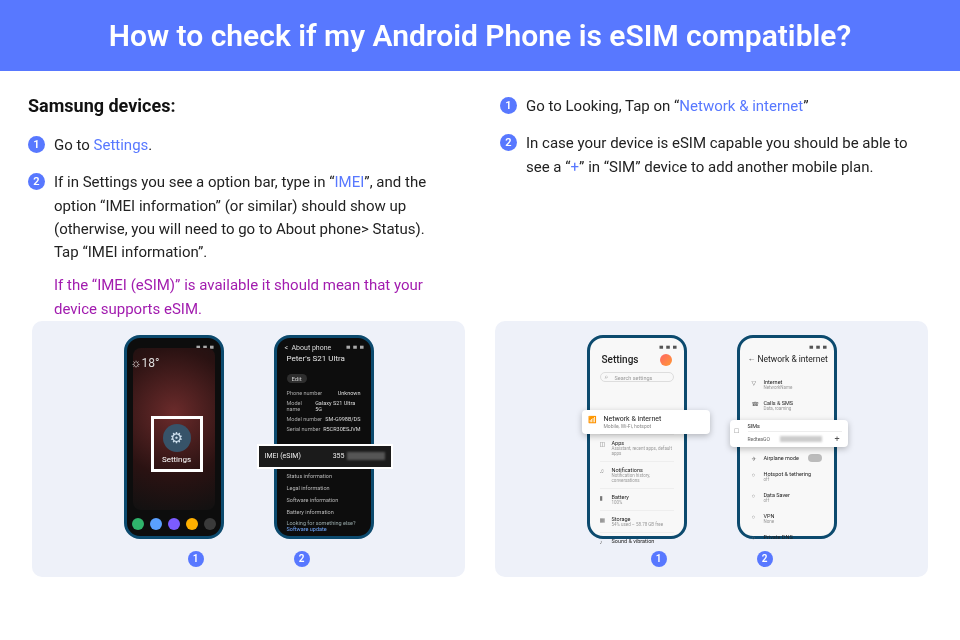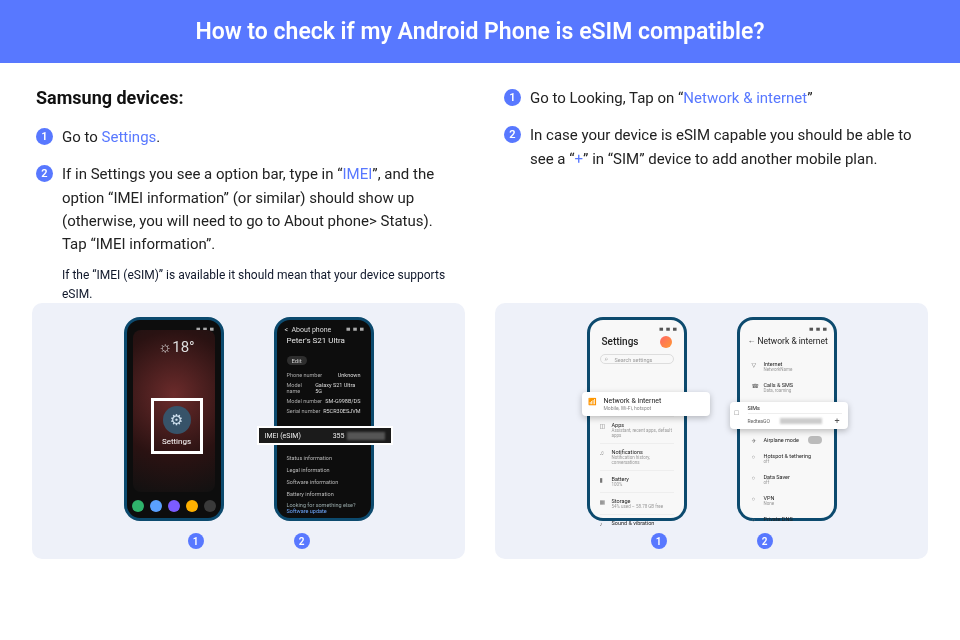--- a/index.html
+++ b/index.html
@@ -8,27 +8,27 @@
     background: #fff;
     width: 960px;
     height: 640px;
     overflow: hidden;
   }
   .header {
     background: #5878ff;
     color: #fff;
     text-align: center;
     padding: 18px 0;
-    font-size: 23px;
+    font-size: 30px;
     font-weight: 600;
   }
   .columns {
     display: flex;
     gap: 0;
-    padding: 24px 36px 0 36px;
+    padding: 24px 36px 0 28px;
   }
   .col {
     flex: 1;
     padding-right: 24px;
   }
   .col + .col { padding-left: 24px; padding-right: 0; }
   .col h2 {
     font-size: 18px;
     font-weight: 700;
     margin-bottom: 18px;
@@ -51,23 +51,23 @@
     background: #5878ff;
     color: #fff;
     font-size: 11px;
     font-weight: 600;
     display: flex;
     align-items: center;
     justify-content: center;
   }
   .hl { color: #5878ff; }
   .extra-para {
-    font-size: 12px;
+    font-size: 15px;
     line-height: 1.55;
-    color: #0f172a;
+    color: #a21caf;
     padding-left: 26px;
     margin-top: -4px;
   }
   
   .strip {
     display: flex;
     gap: 30px;
     padding: 0 32px 24px 32px;
   }
   .panel {
@@ -104,22 +104,22 @@
     color: #555;
   }
   .phone.dark .status-dots { color: #aaa; }
   
   .s1-wall {
     position: absolute; inset: 10px 6px 26px 6px;
     background: radial-gradient(circle at 50% 40%, #6b2b2b 0%, #2a1212 60%, #111 100%);
     border-radius: 8px;
   }
   .s1-temp {
-    position: absolute; top: 18px; left: 32px;
-    color: #ddd; font-size: 15px; text-align: right;
+    position: absolute; top: 18px; left: 4px;
+    color: #ddd; font-size: 12px; text-align: right;
   }
   .s1-box {
     position: absolute; top: 78px; left: 24px;
     width: 52px; height: 56px;
     border: 3px solid #fff;
     display: flex; flex-direction: column;
     align-items: center; justify-content: center;
   }
   .s1-gear {
     width: 28px; height: 28px; border-radius: 50%;
@@ -156,21 +156,21 @@
     display: flex; justify-content: space-between;
     font-size: 5.5px; color: #aaa;
     padding: 2px 0;
   }
   .s2-rows .r .v { color: #ddd; }
   .s2-callout {
     position: absolute;
     top: 106px;
     left: -20px;
     width: 136px;
-    height: 19px;
+    height: 25px;
     background: #1b1b1b;
     border: 2px solid #fff;
     display: flex; justify-content: space-between; align-items: center;
     padding: 0 6px;
     font-size: 7px; color: #eee;
     z-index: 5;
   }
   .s2-callout .blur {
     width: 38px; height: 8px; background: #555; filter: blur(1px);
   }

